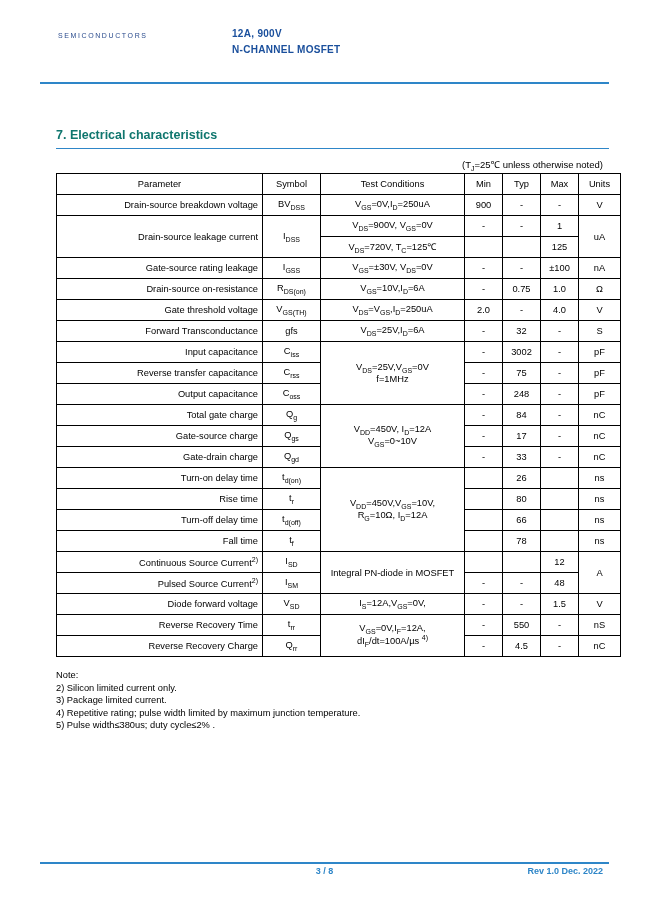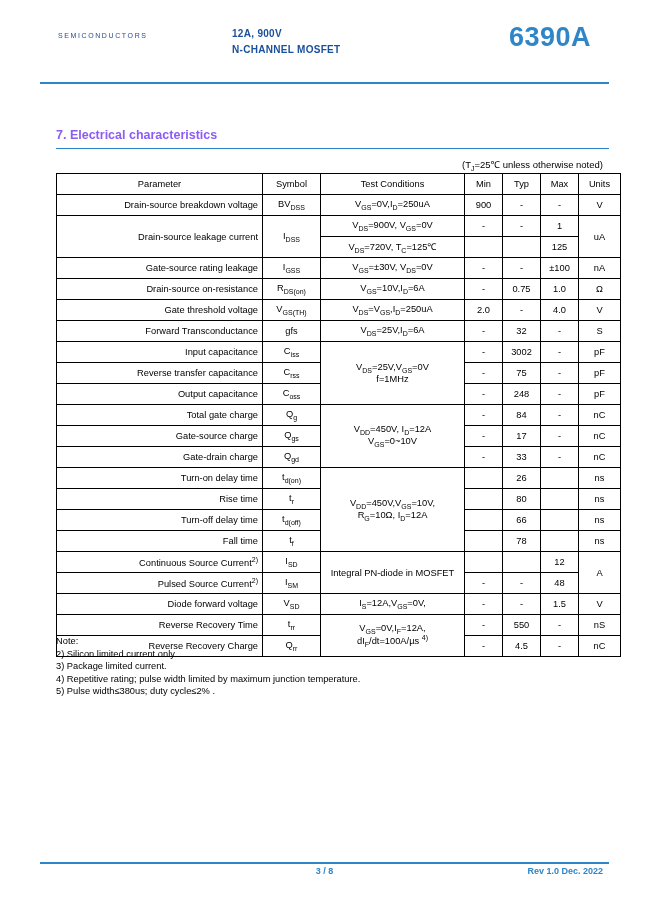--- a/index.html
+++ b/index.html
@@ -78,21 +78,21 @@
     top: 82px;
     height: 2px;
     background: #2e86c8;
   }
 
   
   .section-title {
     position: absolute;
     left: 56px;
     top: 128px;
-    color: #8b5cf6;
+    color: #0f766e;
     font-size: 12.5px;
     font-weight: bold;
   }
   .title-rule {
     position: absolute;
     left: 56px;
     right: 40px;
     top: 148px;
     height: 1px;
     background: #2e86c8;
@@ -135,21 +135,21 @@
   .c-max { width: 38px; text-align: center; }
   .c-units { width: 42px; text-align: center; }
   .hdr td { text-align: center; }
   sub { font-size: 7px; }
   sup { font-size: 7px; }
 
   
   .notes {
     position: absolute;
     left: 56px;
-    top: 635px;
+    top: 669px;
     font-size: 9.3px;
     line-height: 12.6px;
   }
 
   
   .footer-rule {
     position: absolute;
     left: 40px;
     right: 40px;
     top: 862px;
@@ -181,21 +181,20 @@
 <div class="page">
 
   <div class="header">
     <div class="logo-block">
       <div class="logo-sub">SEMICONDUCTORS</div>
     </div>
     <div class="header-mid">
       <div>12A, 900V</div>
       <div>N-CHANNEL MOSFET</div>
     </div>
-    <div class="part-number">6390A</div>
   </div>
   <div class="header-rule"></div>
 
   <div class="section-title">7.  Electrical characteristics</div>
   <div class="title-rule"></div>
 
   <div class="temp-note">(T<sub>J</sub>=25℃ unless otherwise noted)</div>
 
   <div class="table-wrap">
     <table class="spec">

